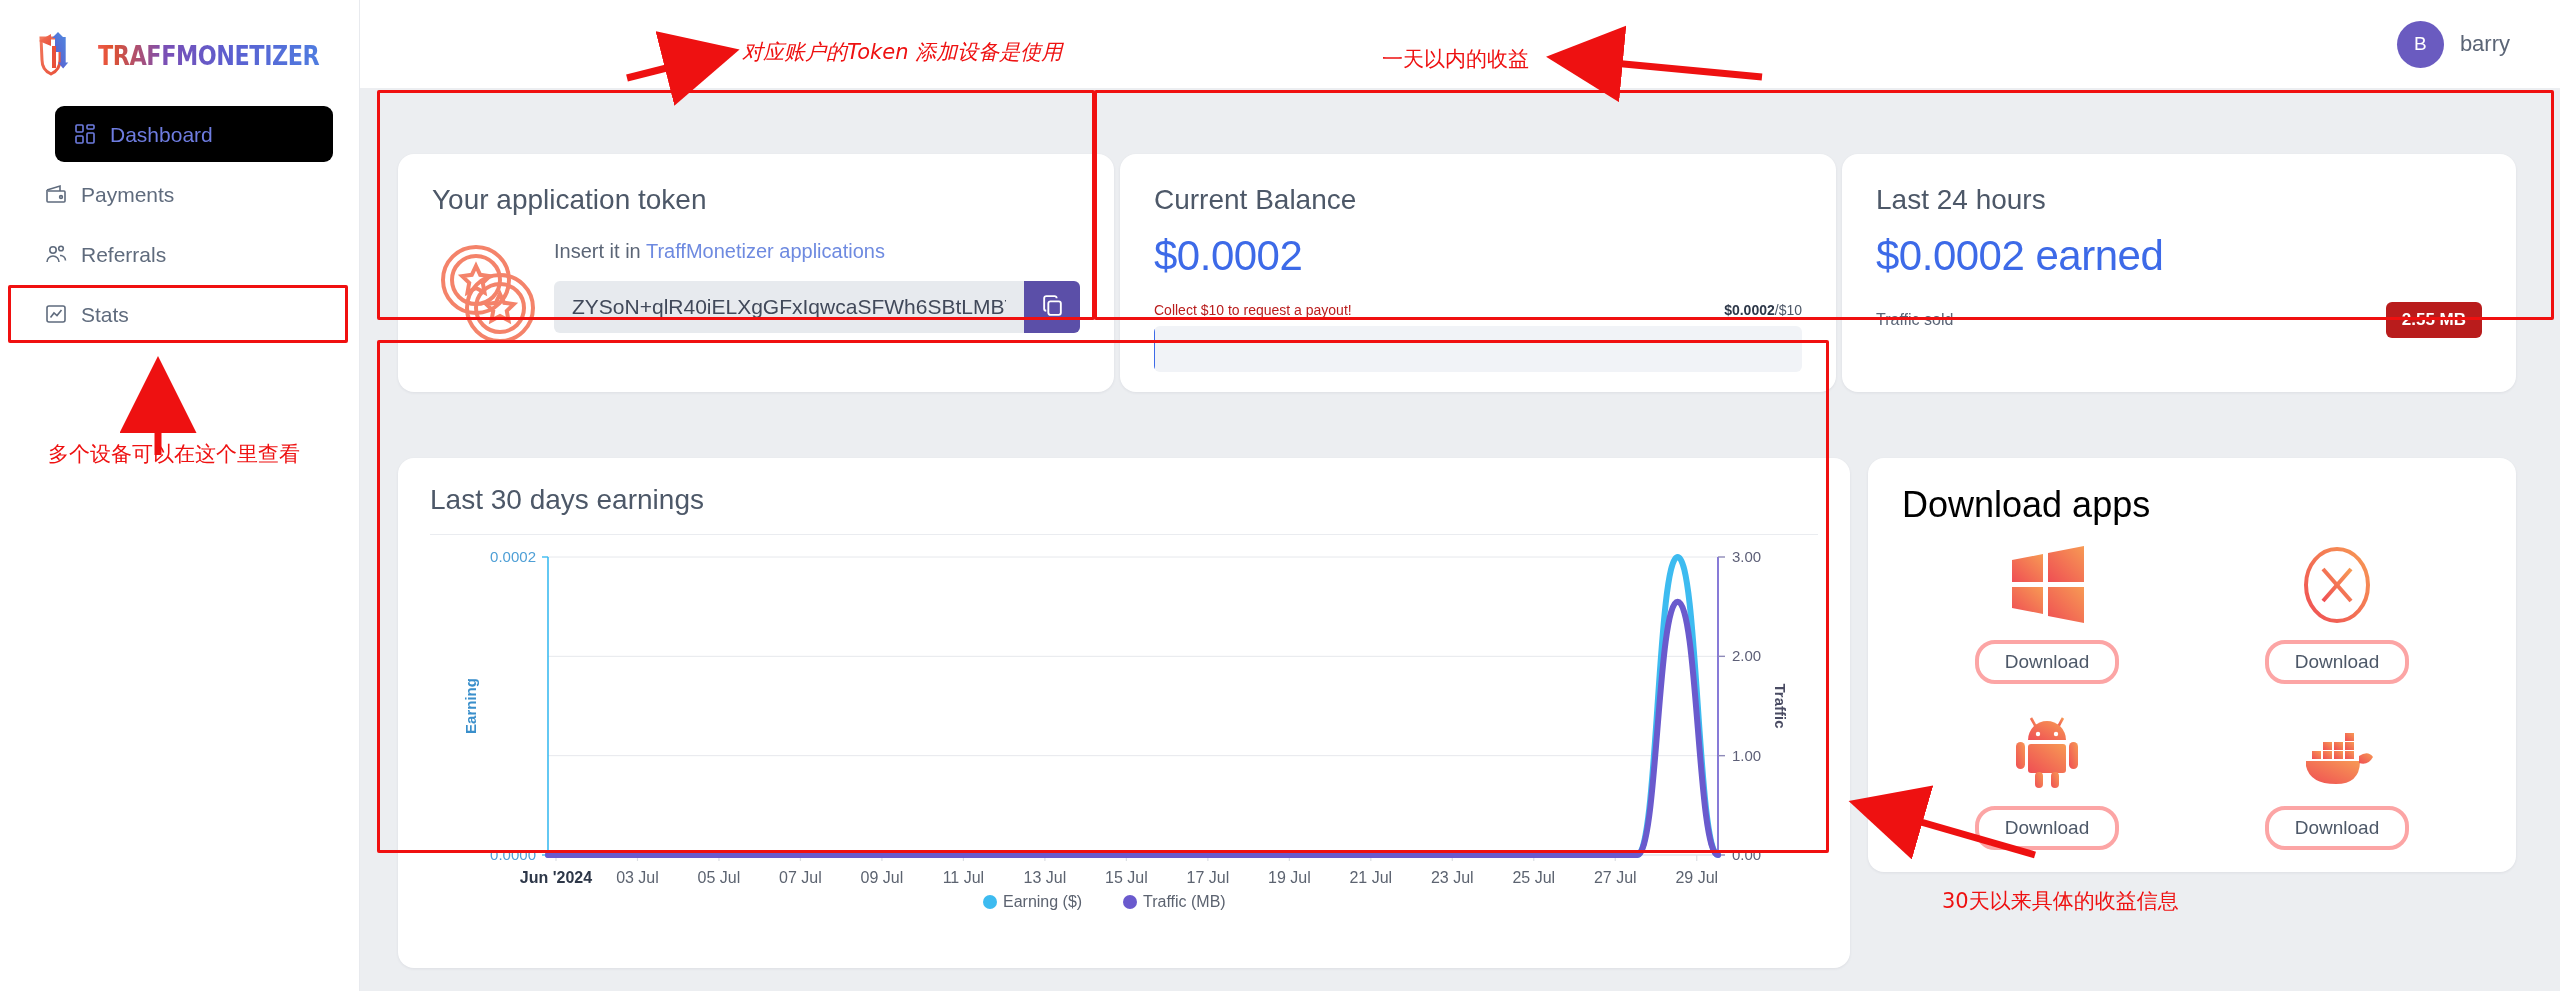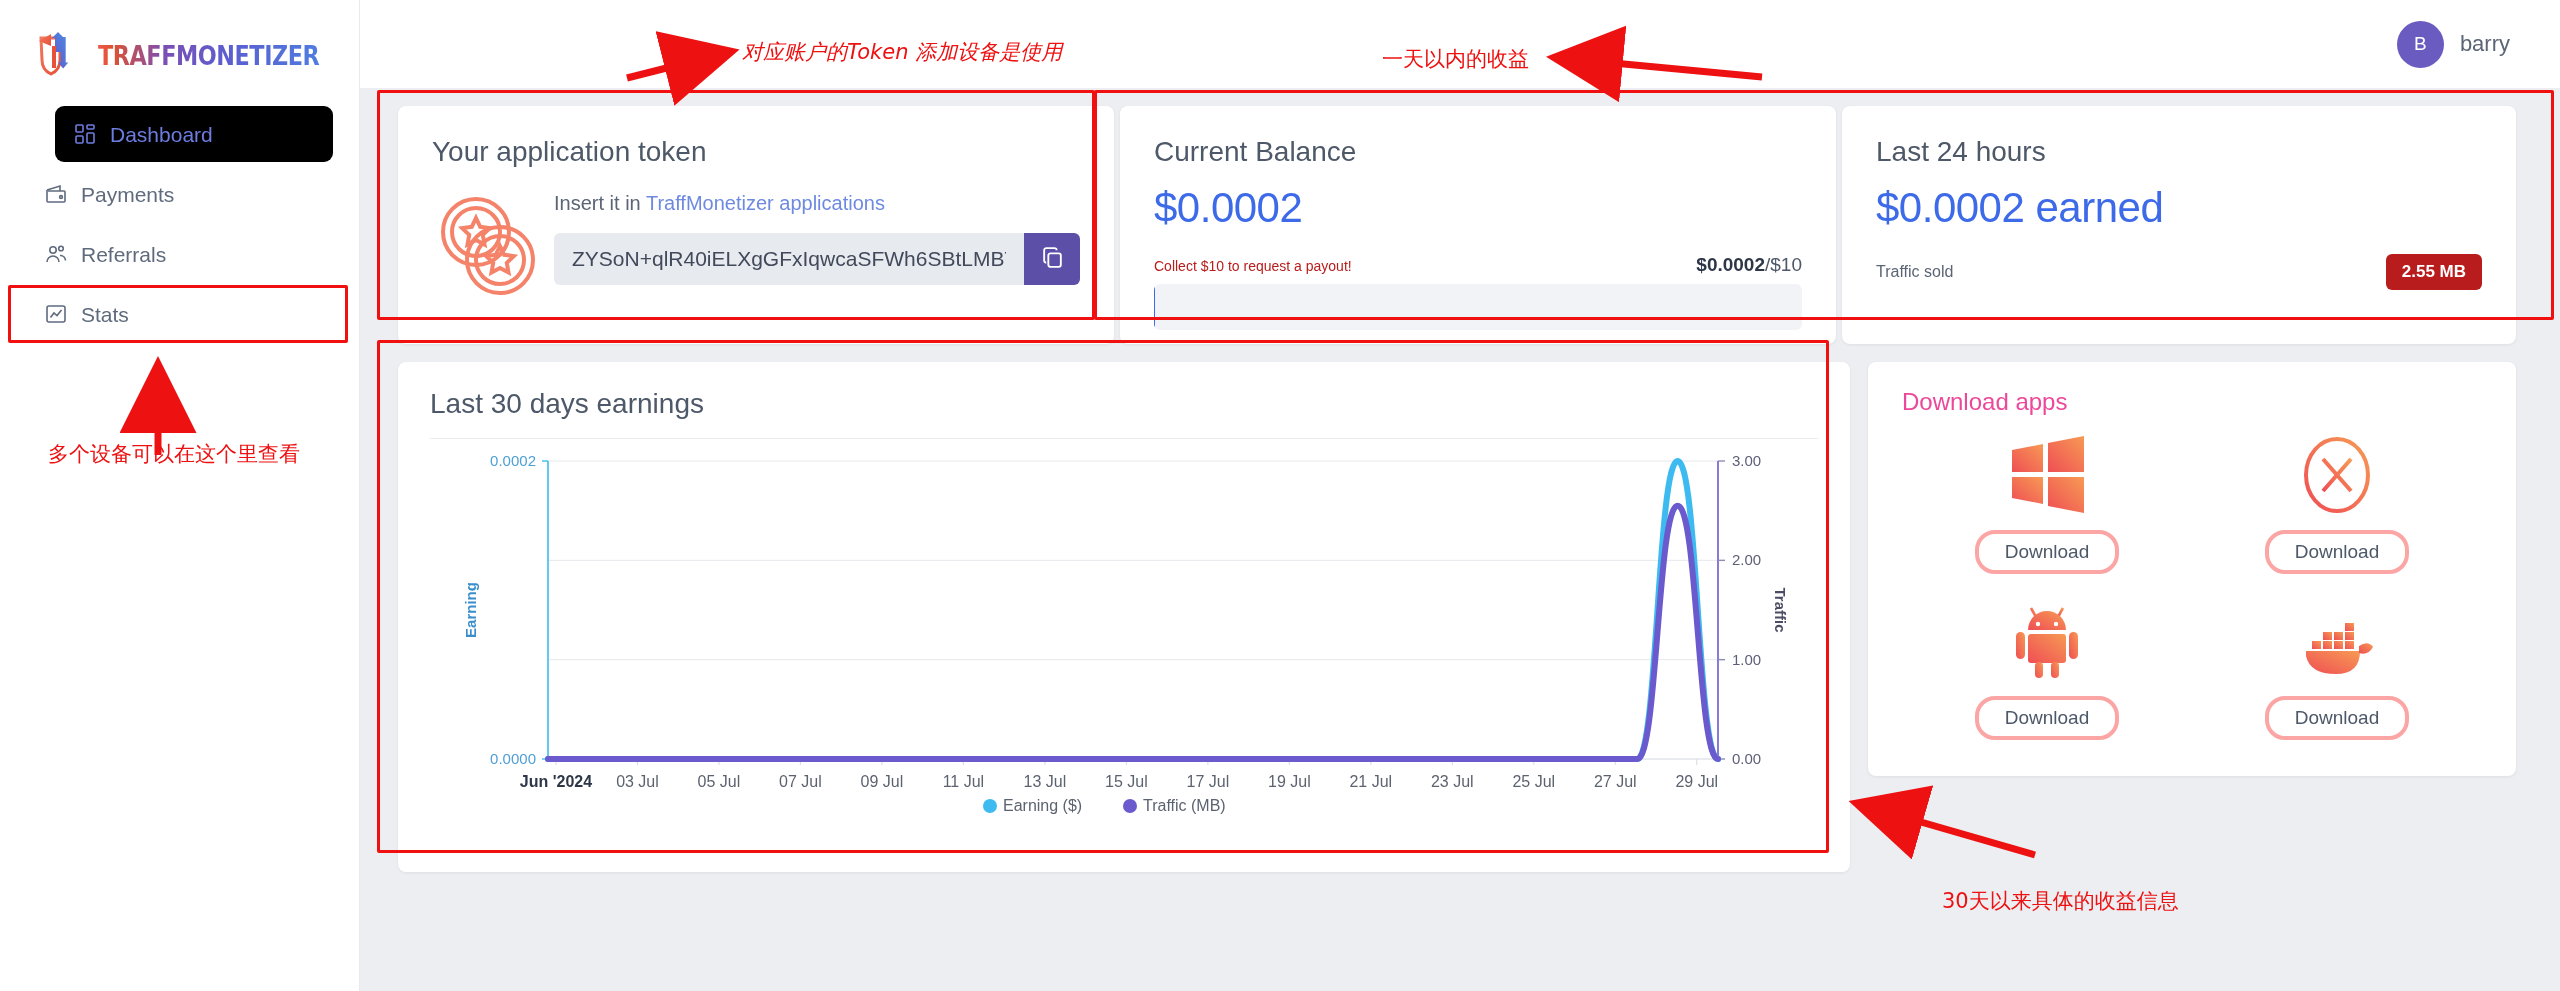--- a/index.html
+++ b/index.html
@@ -38,59 +38,59 @@
   .main { flex: 1; height: 991px; background: #eceef1; position: relative; }
   .topbar { height: 88px; background: #ffffff; display: flex; align-items: center;
             justify-content: flex-end; padding-right: 50px; gap: 16px; }
   .avatar { width: 47px; height: 47px; border-radius: 50%; background: #6a5bc0;
             color: #fff; display: flex; align-items: center; justify-content: center;
             font-size: 19px; }
   .username { font-size: 22px; color: #5b6576; }
 
   .content { padding: 18px 40px 0 18px; }
   .row1 { display: flex; gap: 6px; align-items: stretch; }
-  .card { background: #fff; border-radius: 8px; box-shadow: 0 1px 3px rgba(25,35,60,.07); }
+  .card { background: #fff; border-radius: 16px; box-shadow: 0 1px 3px rgba(25,35,60,.07); margin-top: 48px; }
 
   .card-token { width: 716px; height: 238px; padding: 30px 34px 0 34px; margin-left: 20px; }
   .card-title { font-size: 28px; color: #4d5868; font-weight: 400; }
   .token-body { display: flex; align-items: flex-start; margin-top: 8px; }
   .coins-icon { width: 112px; height: 112px; flex: 0 0 112px; margin-top: 14px; }
   .token-right { margin-left: 10px; padding-top: 16px; flex: 1; }
   .insert-line { font-size: 20px; color: #5b6576; margin-bottom: 18px; }
   .insert-link { color: #6e8ae0; }
   .token-input-row { display: flex; align-items: stretch; height: 52px; }
   .token-input { flex: 1; background: #e7eaee; border: none; border-radius: 6px 0 0 6px;
                  font-size: 21px; color: #41495a; padding: 0 18px;
                  font-family: "Liberation Sans", sans-serif; }
   .copy-btn { width: 56px; background: #5b4fa8; border-radius: 0 6px 6px 0;
               display: flex; align-items: center; justify-content: center; cursor: pointer; border: none; }
 
   .card-balance { width: 716px; height: 238px; padding: 30px 34px 0 34px; position: relative; }
   .big-amount { font-size: 42px; color: #3d6ae8; margin-top: 16px; font-weight: 400; letter-spacing: -0.5px; }
   .collect-row { display: flex; justify-content: space-between; align-items: baseline; margin-top: 22px; }
   .collect-text { font-size: 14px; color: #b91c1c; }
-  .collect-prog { font-size: 19px; color: #4d5868; }
+  .collect-prog { font-size: 14px; color: #4d5868; }
   .collect-prog b { color: #2d3748; }
   .progress-track { height: 46px; background: #f1f3f7; border-radius: 6px; margin-top: 8px; position: relative; overflow: hidden; }
   .progress-fill { height: 100%; background: #3d6ae8; width: 0.2%; }
 
   .card-24 { flex: 1; height: 238px; padding: 30px 34px 0 34px; margin-right: 4px; }
   .traffic-row { display: flex; justify-content: space-between; align-items: center; margin-top: 22px; }
   .traffic-label { font-size: 16px; color: #5b6576; }
   .badge { background: #b91c1c; color: #fff; font-size: 17px; font-weight: 700;
            padding: 8px 16px; border-radius: 6px; }
 
   .row2 { display: flex; gap: 18px; margin-top: 18px; align-items: flex-start; }
   .card-chart { width: 1452px; height: 510px; margin-left: 20px; padding: 26px 32px 0 32px; }
   .chart-title { font-size: 28px; color: #4d5868; padding-bottom: 18px; border-bottom: 1px solid #eaecf0; }
   .chart-area { position: relative; width: 100%; height: 400px; }
   .chart-svg { display: block; }
 
   .card-apps { flex: 1; height: 414px; padding: 26px 34px 0 34px; margin-right: 4px; }
-  .apps-title { font-size: 24px; color: #ec4899; }
+  .apps-title { font-size: 36px; color: #000000; }
   .apps-grid { display: grid; grid-template-columns: 1fr 1fr; row-gap: 26px; margin-top: 18px; justify-items: center; }
   .app-cell { display: flex; flex-direction: column; align-items: center; gap: 14px; }
   .app-icon { width: 82px; height: 82px; display: block; }
   .dl-btn { border: 4px solid #fca5a5; background: #fff; border-radius: 20px;
             padding: 7px 26px; font-size: 19px; color: #4d5868; cursor: pointer;
             font-family: "Liberation Sans", sans-serif; }
 
   
   .anno { position: absolute; color: #ee1111; font-size: 21px;
           font-family: "DejaVu Sans", sans-serif; white-space: nowrap; pointer-events: none; }

